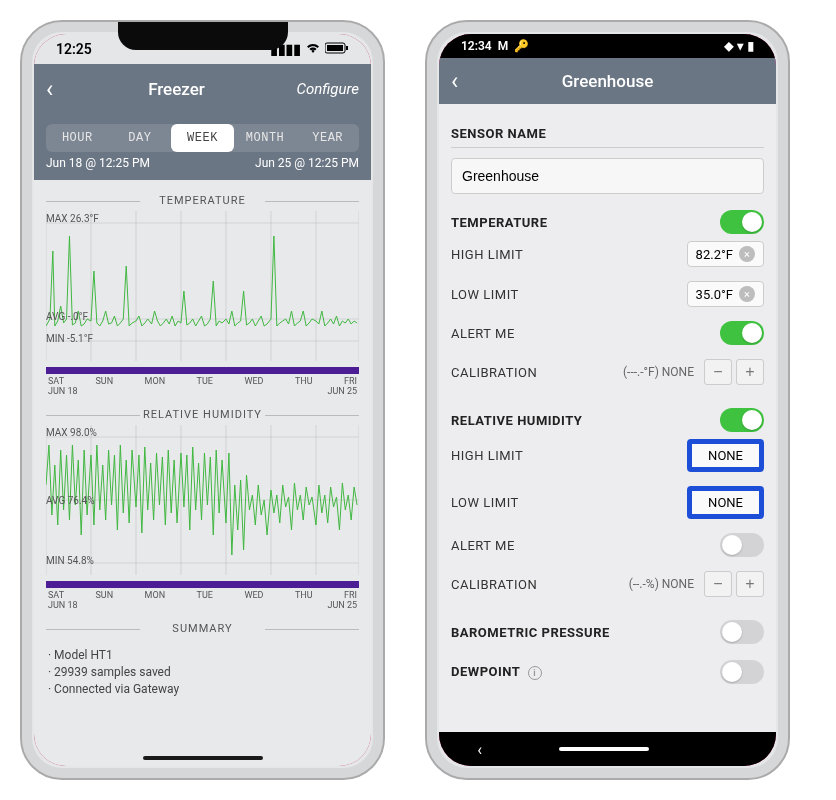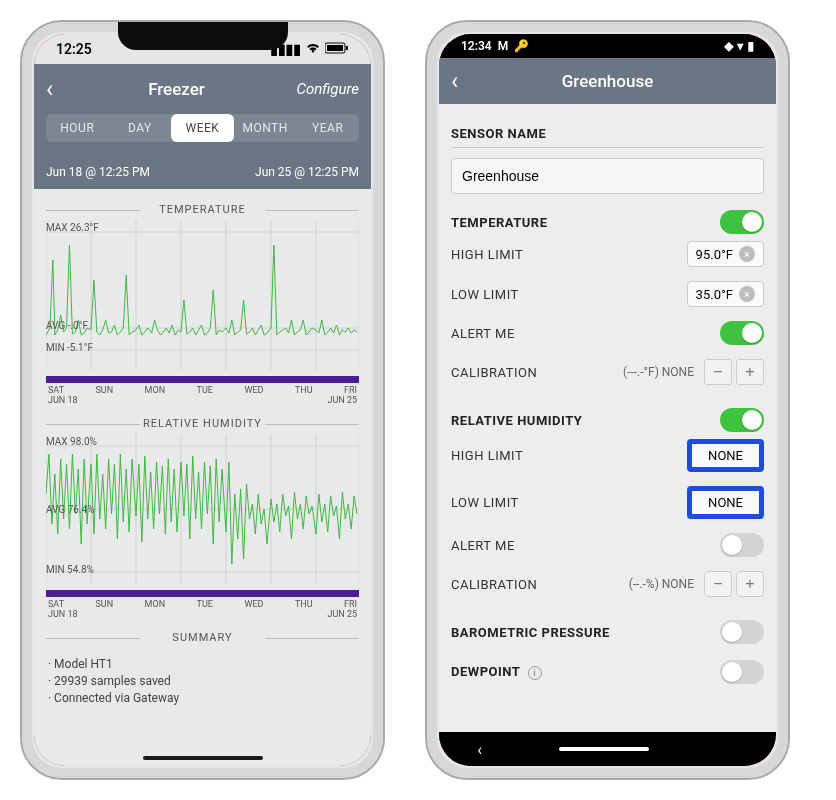--- a/index.html
+++ b/index.html
@@ -62,41 +62,42 @@
     display: flex;
     align-items: center;
     justify-content: space-between;
     height: 30px;
   }
   .nav-back { font-size: 24px; width: 28px; cursor: pointer; }
   .nav-title { font-size: 17px; font-weight: 500; }
   .nav-right { font-size: 15px; width: 80px; text-align: right; font-style: italic; }
   .tabs {
     display: flex;
-    margin-top: 10px;
+    margin-top: 20px;
     border-radius: 6px;
     overflow: hidden;
     background: rgba(255,255,255,0.12);
+    font-family: Liberation Mono, monospace;
   }
   .tab {
     flex:1;
     text-align: center;
     font-size: 12px;
     padding: 7px 0;
     color: #e6e6e6;
     letter-spacing: .5px;
     cursor: pointer;
   }
   .tab.active { background: #fff; color: #444; border-radius:6px; }
   .date-row {
     display:flex;
     justify-content: space-between;
     color: #fff;
     font-size: 12px;
-    margin-top: 23px;
+    margin-top: 4px;
   }
   .content {
     flex: 1;
     overflow-y: auto;
     background: #e8e9eb;
     padding: 8px 12px 8px 12px;
   }
   .section-title {
     text-align: center;
     font-size: 11px;
@@ -384,21 +385,21 @@
       <hr class="hr">
       <input class="text-input" value="Greenhouse" style="">
 
       <div class="section-header">
         <div class="form-label">TEMPERATURE</div>
         <div class="toggle on"></div>
       </div>
       <div class="row">
         <span class="row-label">HIGH LIMIT</span>
         <span class="value-box">
-          <span>95.0°F</span>
+          <span>82.2°F</span>
           <span class="clr-x">×</span>
         </span>
       </div>
       <div class="row">
         <span class="row-label">LOW LIMIT</span>
         <span class="value-box">
           <span>35.0°F</span>
           <span class="clr-x">×</span>
         </span>
       </div>

